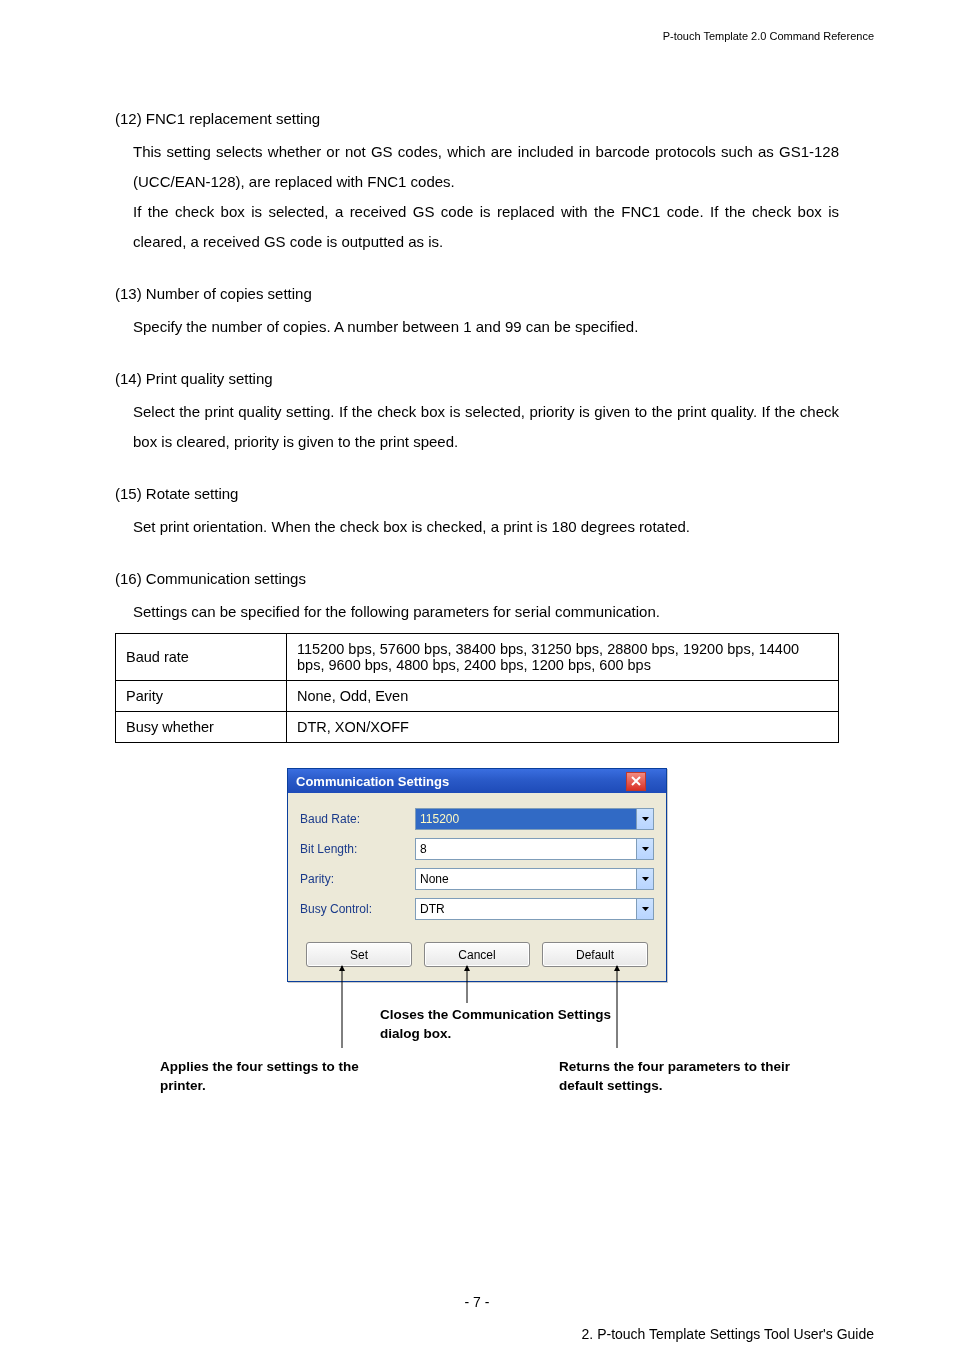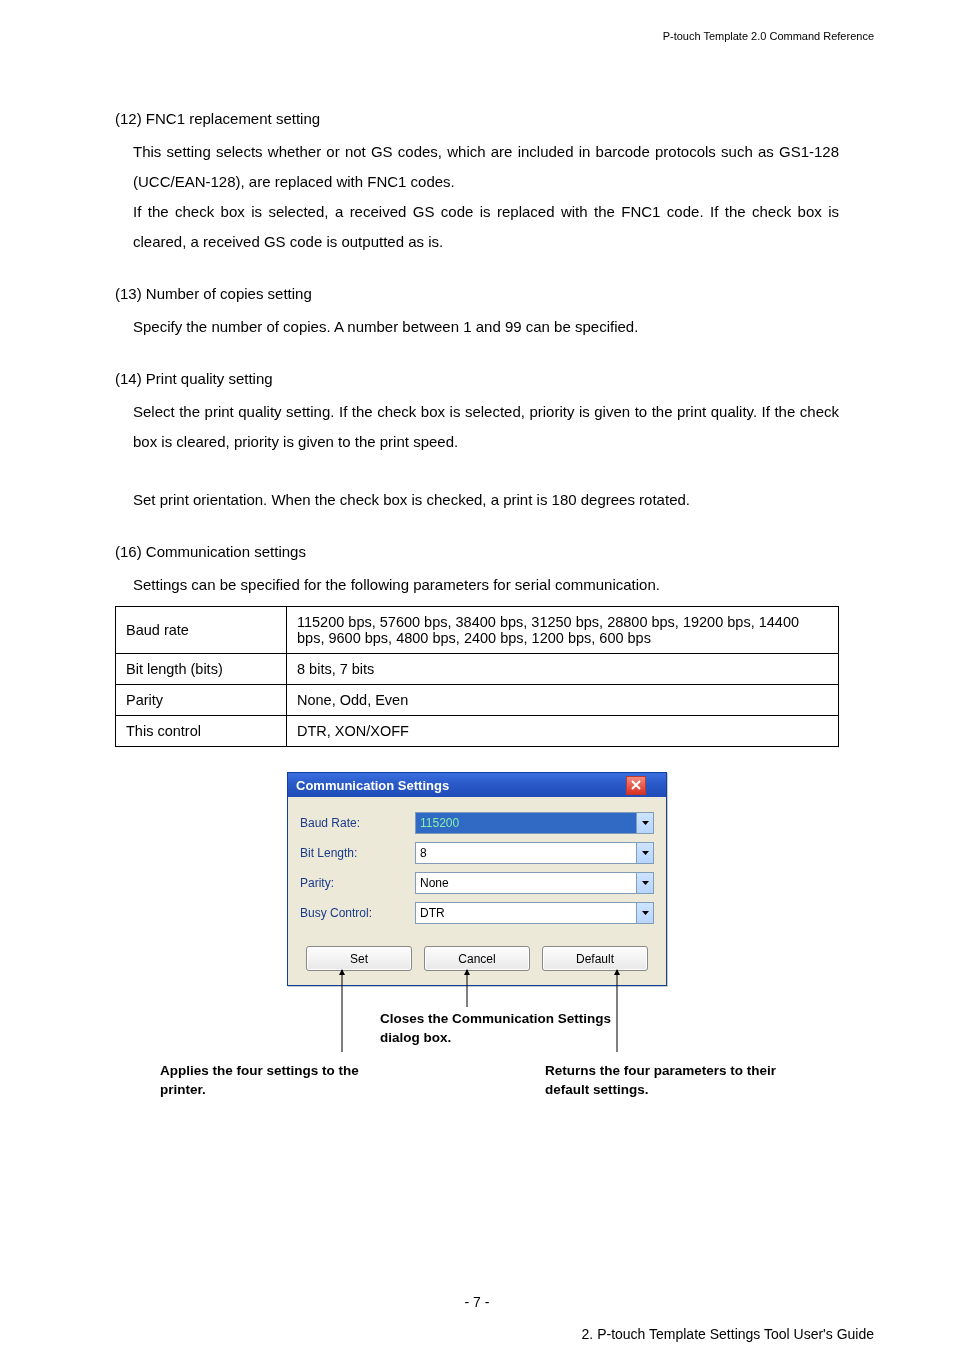--- a/index.html
+++ b/index.html
@@ -15,21 +15,21 @@
 .dialog-wrap{position:relative;width:380px;margin:25px auto 0 auto}
 .dialog{border:1px solid #0a3f9c;background:#ece9d8;font-family:Tahoma,Arial,sans-serif;font-size:12px;box-shadow:1px 1px 0 rgba(0,0,0,.2)}
 .titlebar{background:linear-gradient(#3a6ee0,#2a5ac8 45%,#1e4bb8);color:#fff;display:flex;align-items:center;justify-content:space-between;height:24px;padding:0 20px 0 8px;font-weight:bold;font-size:13px}
 .closebox{width:18px;height:17px;border:1px solid #c0392b;background:linear-gradient(#f28b82,#d93025);display:flex;align-items:center;justify-content:center}
 .closebox svg{display:block}
 .dlg-body{padding:15px 12px 14px 12px}
 .row{display:flex;align-items:center;margin-bottom:8px}
 .row .lbl{width:115px;color:#1a3a8a;font-size:12px}
 .combo{flex:1;display:flex;align-items:stretch;height:20px;border:1px solid #7f9db9;background:#fff}
 .combo .val{flex:1;padding:2px 4px;font-size:12px;line-height:16px}
-.combo .val.sel{background:#316ac5;color:#86efac}
+.combo .val.sel{background:#316ac5;color:#fef9c3}
 .combo .arr{width:16px;border-left:1px solid #7f9db9;background:linear-gradient(#cde3ff,#b8d5ff);display:flex;align-items:center;justify-content:center}
 .btnrow{display:flex;gap:12px;justify-content:center;margin-top:22px;padding:0 6px}
 .winbtn{flex:1;height:23px;border:1px solid #888;border-radius:3px;background:linear-gradient(#fdfdfd,#e8e8e8);font-size:12px;display:flex;align-items:center;justify-content:center;color:#000;box-shadow:inset 0 0 0 1px #fff}
 .callout{position:absolute;font-weight:bold;font-size:13.5px;line-height:1.4}
 .pagefoot{position:absolute;bottom:40px;left:0;right:0;text-align:center;font-size:14px}
 .footright{position:absolute;bottom:8px;right:80px;font-size:14px}
 </style>
 </head>
 <body>
 
@@ -41,41 +41,38 @@
     <p class="sec-title">(12) FNC1 replacement setting</p>
     <p class="sec-body" style="white-space:pre-line">This setting selects whether or not GS codes, which are included in barcode protocols such as GS1-128 (UCC/EAN-128), are replaced with FNC1 codes.
 If the check box is selected, a received GS code is replaced with the FNC1 code. If the check box is cleared, a received GS code is outputted as is.</p>
 
     <p class="sec-title">(13) Number of copies setting</p>
     <p class="sec-body-short">Specify the number of copies. A number between 1 and 99 can be specified.</p>
 
     <p class="sec-title">(14) Print quality setting</p>
     <p class="sec-body">Select the print quality setting. If the check box is selected, priority is given to the print quality. If the check box is cleared, priority is given to the print speed.</p>
 
+    <p class="sec-title">(15) Rotate setting</p>
     <p class="sec-body-short">Set print orientation. When the check box is checked, a print is 180 degrees rotated.</p>
 
     <p class="sec-title">(16) Communication settings</p>
     <p class="sec-body-short" style="margin-bottom:4px">Settings can be specified for the following parameters for serial communication.</p>
 
     <table class="comm">
       <tbody>
           <tr>
         <td class="key">Baud rate</td>
         <td>115200 bps, 57600 bps, 38400 bps, 31250 bps, 28800 bps, 19200 bps, 14400 bps, 9600 bps, 4800 bps, 2400 bps, 1200 bps, 600 bps</td>
       </tr>
       <tr>
-        <td class="key">Bit length (bits)</td>
-        <td>8 bits, 7 bits</td>
-      </tr>
-      <tr>
         <td class="key">Parity</td>
         <td>None, Odd, Even</td>
       </tr>
       <tr>
-        <td class="key">This control</td>
+        <td class="key">Busy whether</td>
         <td>DTR, XON/XOFF</td>
       </tr>
     </tbody>
       </table>
 
     <div style="position:relative;height:320px">
       <div class="dialog-wrap">
         <div class="dialog">
           <div class="titlebar">
             <span>Communication Settings</span>
@@ -148,20 +145,20 @@
           <line x1="55" y1="280" x2="55" y2="198" stroke="#000" stroke-width="1" marker-end="url(#ah)"></line>
 
           <line x1="180" y1="235" x2="180" y2="198" stroke="#000" stroke-width="1" marker-end="url(#ah)"></line>
 
           <line x1="330" y1="280" x2="330" y2="198" stroke="#000" stroke-width="1" marker-end="url(#ah)"></line>
         </svg>
       </div>
 
       <div class="callout" style="left:45px;top:290px;width:230px">Applies the four settings to the printer.</div>
       <div class="callout" style="left:265px;top:238px;width:260px">Closes the Communication Settings dialog box.</div>
-      <div class="callout" style="left:430px;top:290px;width:260px">Returns the four parameters to their default settings.</div>
+      <div class="callout" style="left:444px;top:290px;width:260px">Returns the four parameters to their default settings.</div>
     </div>
 
   </div>
 
   <div class="pagefoot">- 7 -</div>
   <div class="footright">2. P-touch Template Settings Tool User's Guide</div>
 </div>
 
 </body></html>

